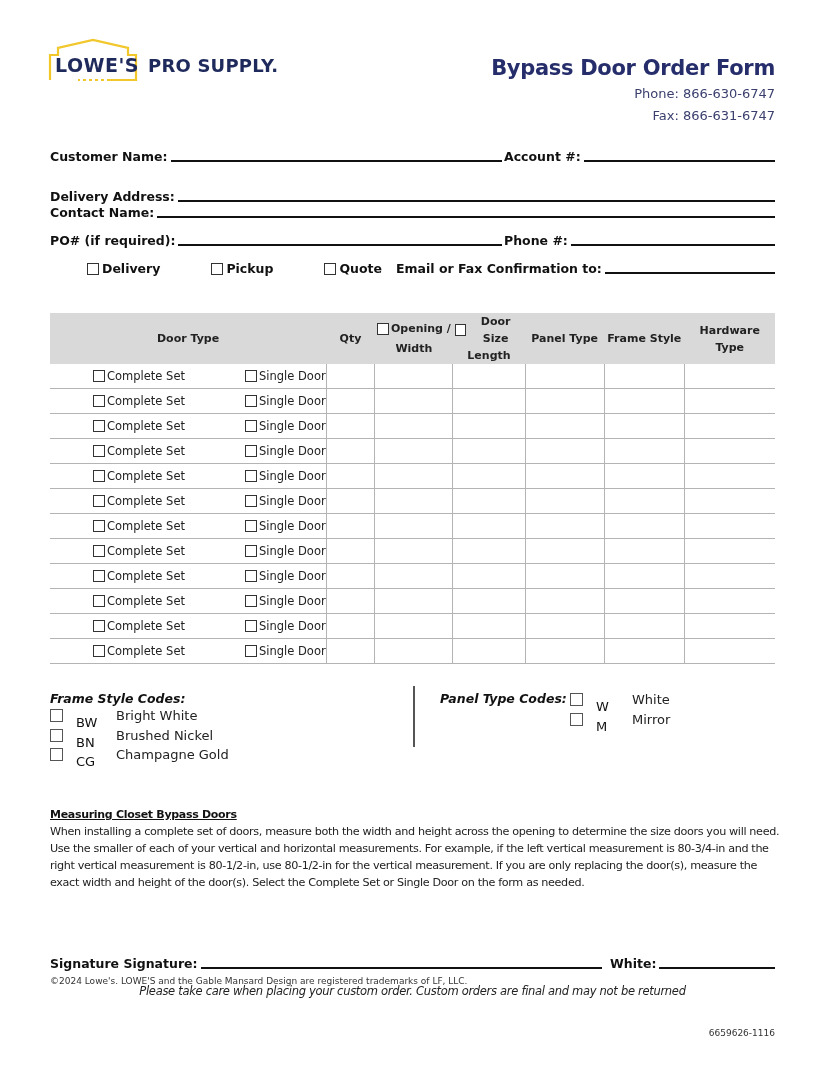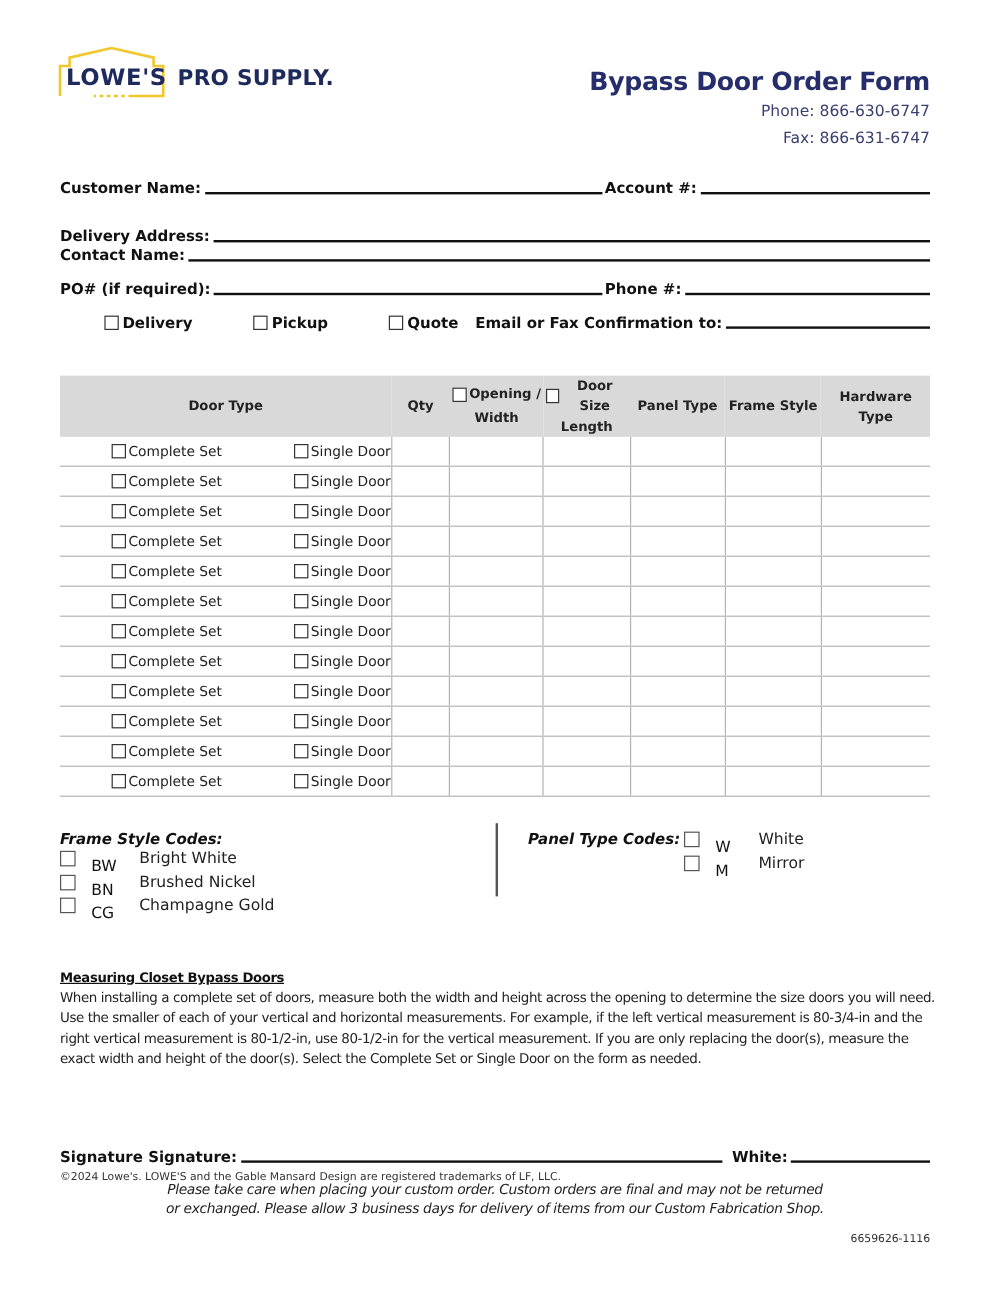--- a/index.html
+++ b/index.html
@@ -459,17 +459,16 @@
     <span class="field-line"></span>
   </div>
   <div class="seg" style="flex:1; padding-left:8px;">
     <span class="field-label">White:</span>
     <span class="field-line"></span>
   </div>
 </div>
 
 <div class="abs notice">
   <div>Please take care when placing your custom order. Custom orders are final and may not be returned</div>
-  <div>or exchanged. Please allow 3 business days for delivery of items from our Custom Fabrication Shop.</div>
 </div>
 
 <div class="abs footer-left">©2024 Lowe's. LOWE'S and the Gable Mansard Design are registered trademarks of LF, LLC.</div>
 <div class="abs footer-right">6659626-1116</div>
 
 </body></html>

